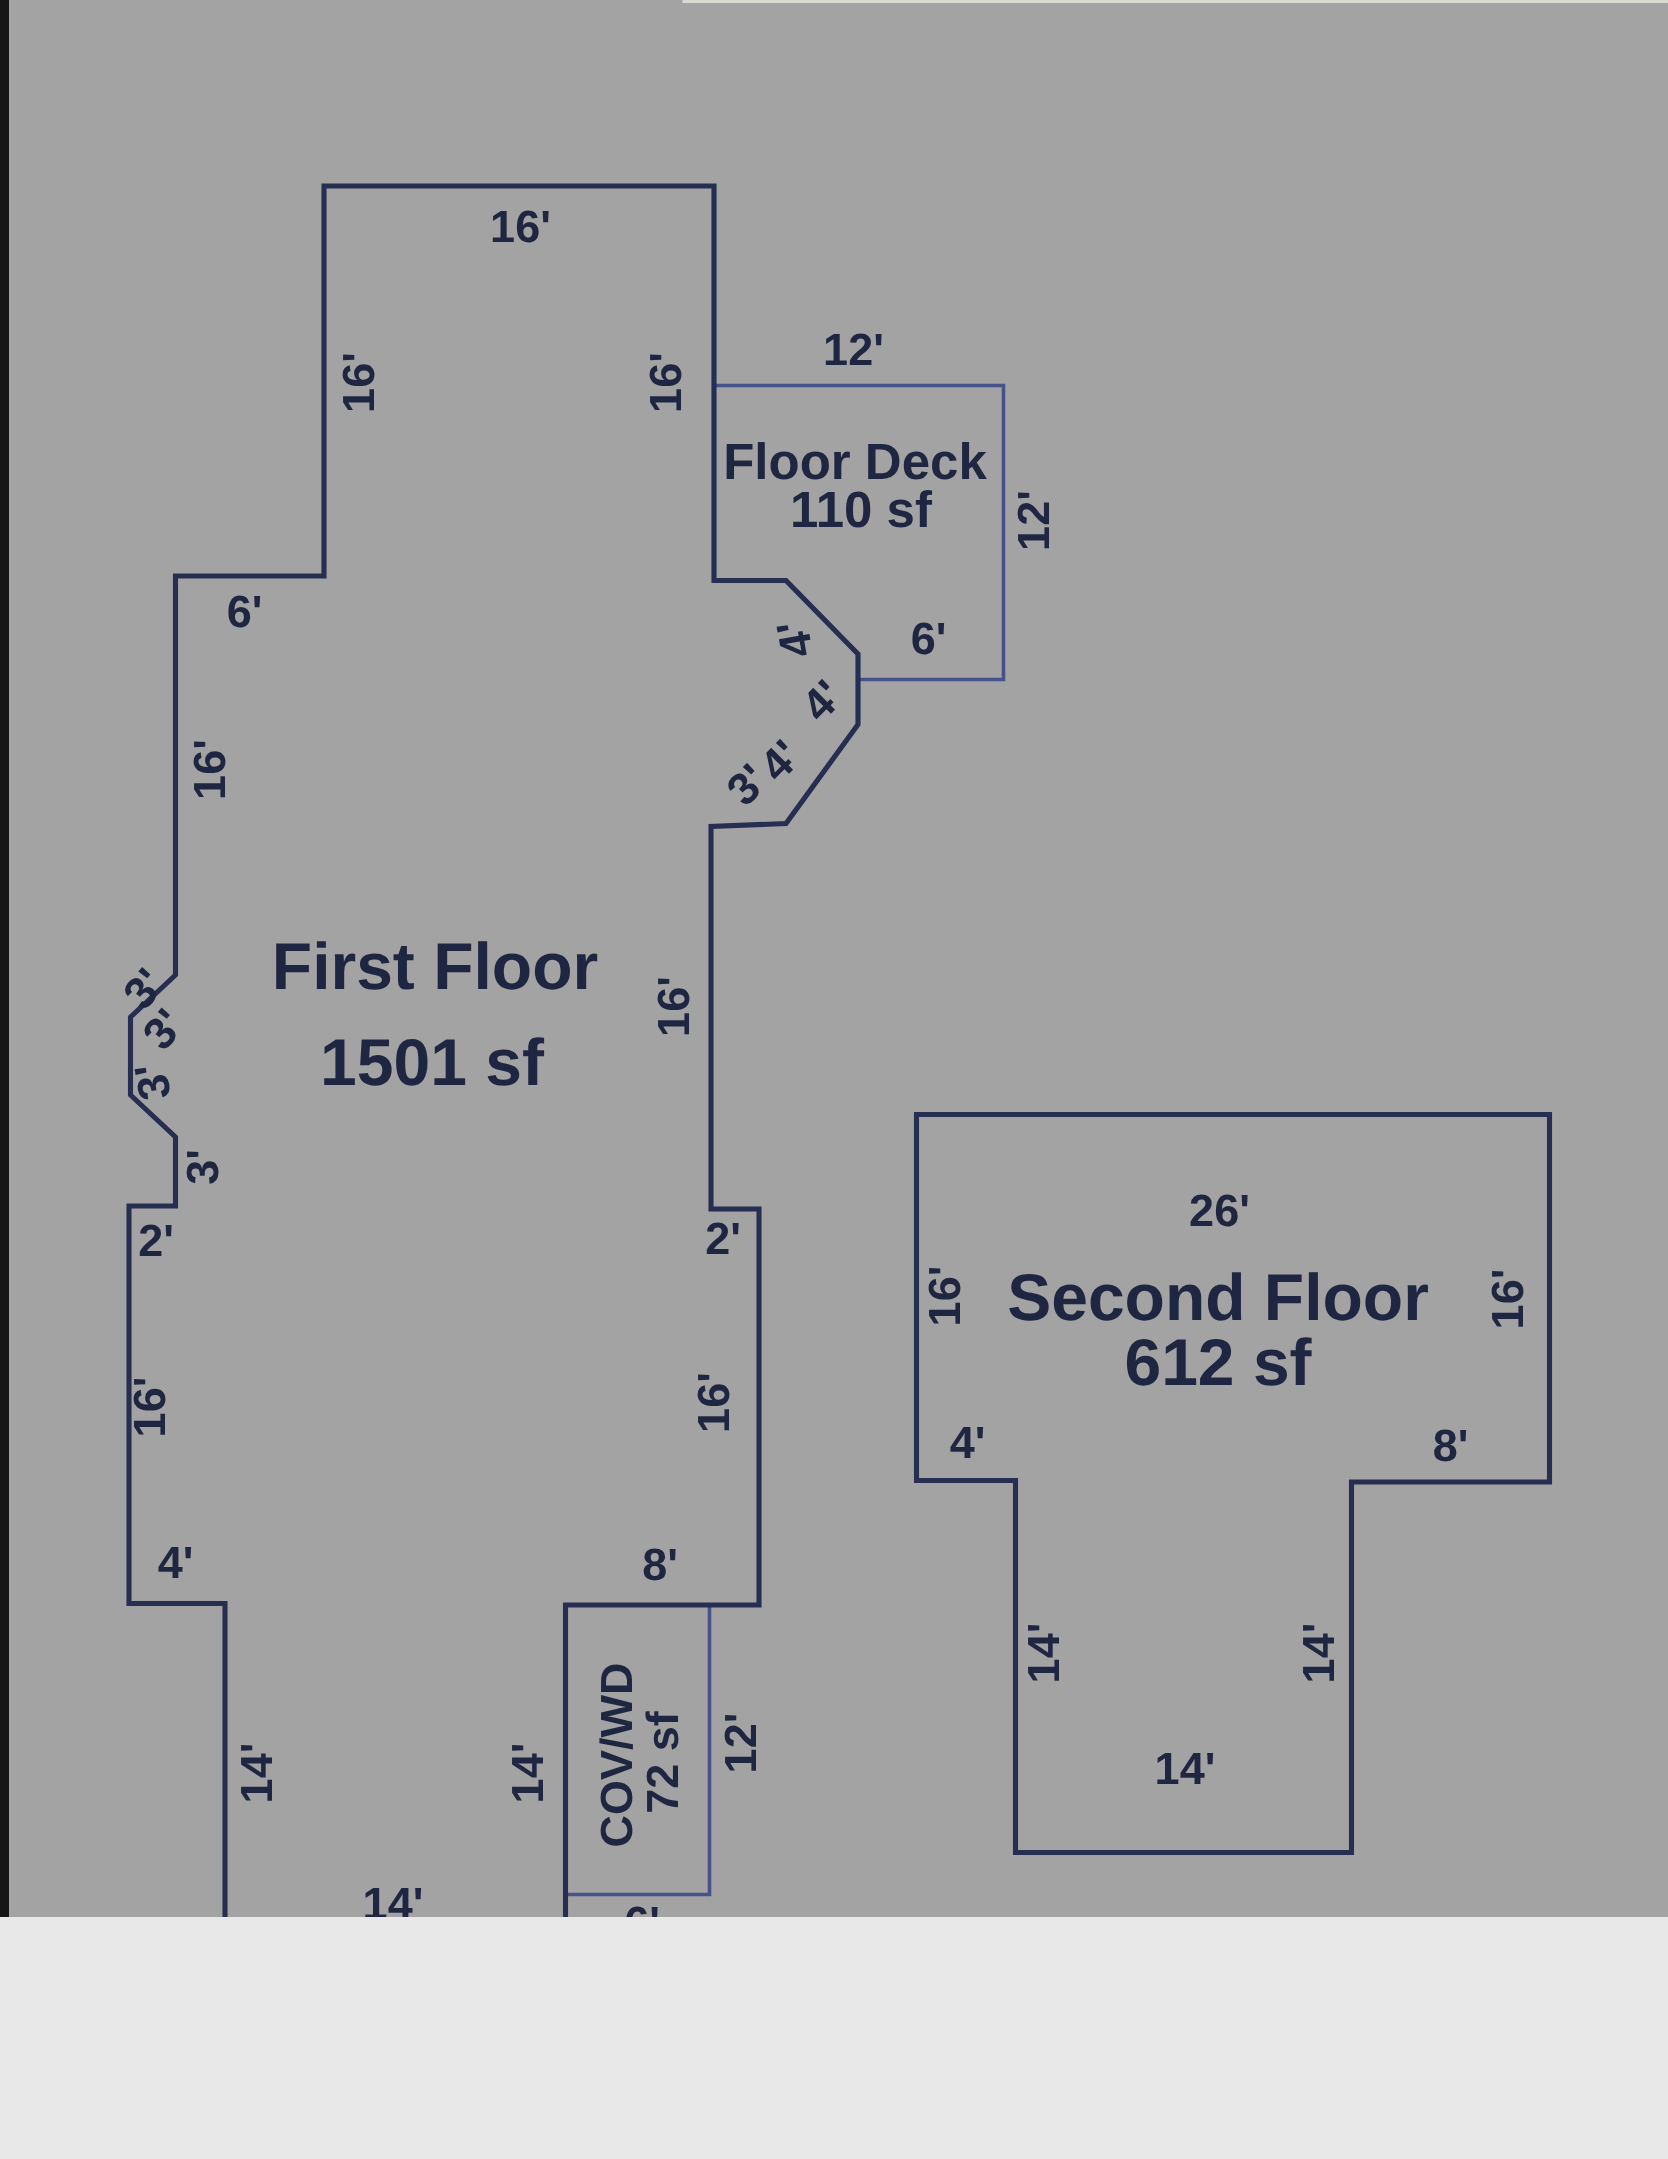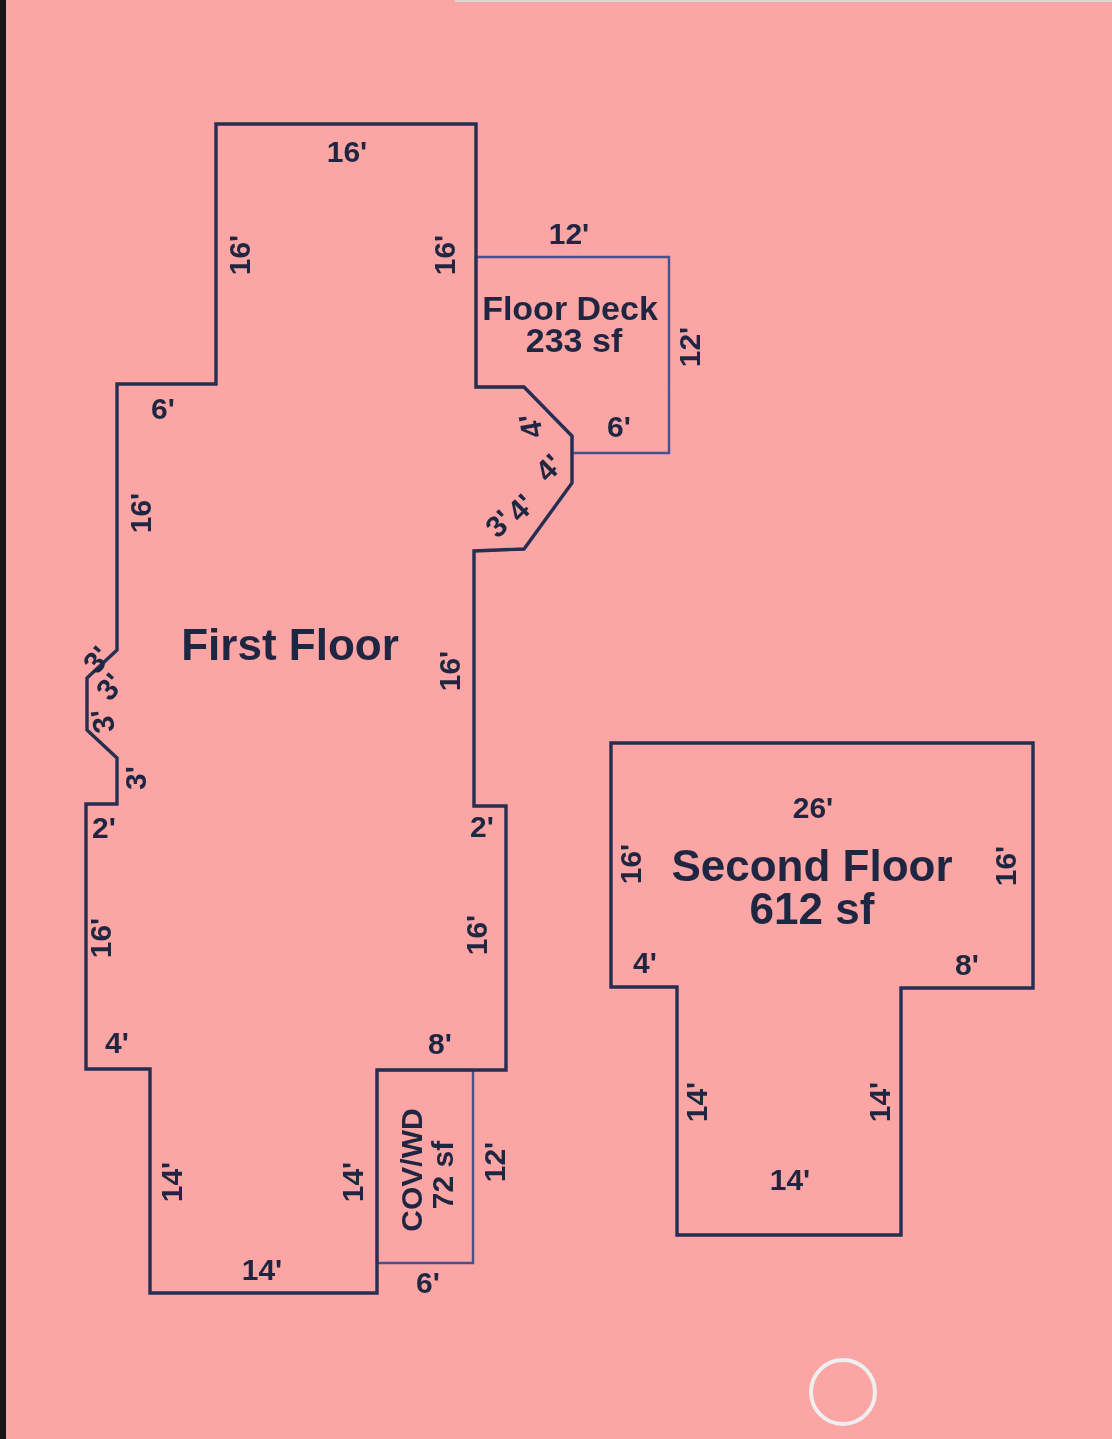--- a/index.html
+++ b/index.html
@@ -1,19 +1,19 @@
 <!DOCTYPE html>
 <html style="--text: #1f2642; --scan-edge: #161616; --scan-line: #d9d9d3;"><head>
 <meta charset="utf-8">
 <style>
   html,body{margin:0;padding:0;background:#e8e8e8;}
   .page{
     position:relative;
-    width:1112px;height:1439px;
-    background:#fca5a5;
+    width:1112px;height:1278px;
+    background:#a3a3a3;
     overflow:hidden;
     font-family:"Liberation Sans",sans-serif;
   }
   .scan-bar-left{
     position:absolute;left:0;top:0;width:6px;height:1439px;
     background:var(--scan-edge,#161616);
   }
   .scan-line-top{
     position:absolute;left:455px;top:0;width:657px;height:2px;
     background:var(--scan-line,#d9d9d3);
@@ -93,23 +93,24 @@
       <span class="dim" style="left: 631px; top: 864px; transform: translate(-50%, -50%) rotate(-90deg);">16'</span>
       <span class="dim" style="left: 1006px; top: 866px; transform: translate(-50%, -50%) rotate(-90deg);">16'</span>
       <span class="dim" style="left: 645px; top: 963px; transform: translate(-50%, -50%) rotate(0deg);">4'</span>
       <span class="dim" style="left: 967px; top: 965px; transform: translate(-50%, -50%) rotate(0deg);">8'</span>
       <span class="dim" style="left: 697px; top: 1102px; transform: translate(-50%, -50%) rotate(-90deg);">14'</span>
       <span class="dim" style="left: 880px; top: 1102px; transform: translate(-50%, -50%) rotate(-90deg);">14'</span>
       <span class="dim" style="left: 790px; top: 1180px; transform: translate(-50%, -50%) rotate(0deg);">14'</span>
     </div>
 
   <div class="plan-title" id="ff-title">First Floor</div>
+  <div class="plan-title" id="ff-area">1501 sf</div>
 
   <div class="plan-title" id="wd-title">Floor Deck</div>
-  <div class="plan-title" id="wd-area">233 sf</div>
+  <div class="plan-title" id="wd-area">110 sf</div>
 
   <div class="plan-title" id="cov-title">COV/WD</div>
   <div class="plan-title" id="cov-area">72 sf</div>
 
   <div class="plan-title" id="sf-title">Second Floor</div>
   <div class="plan-title" id="sf-area">612 sf</div>
 
 </div>
 
 </body></html>

